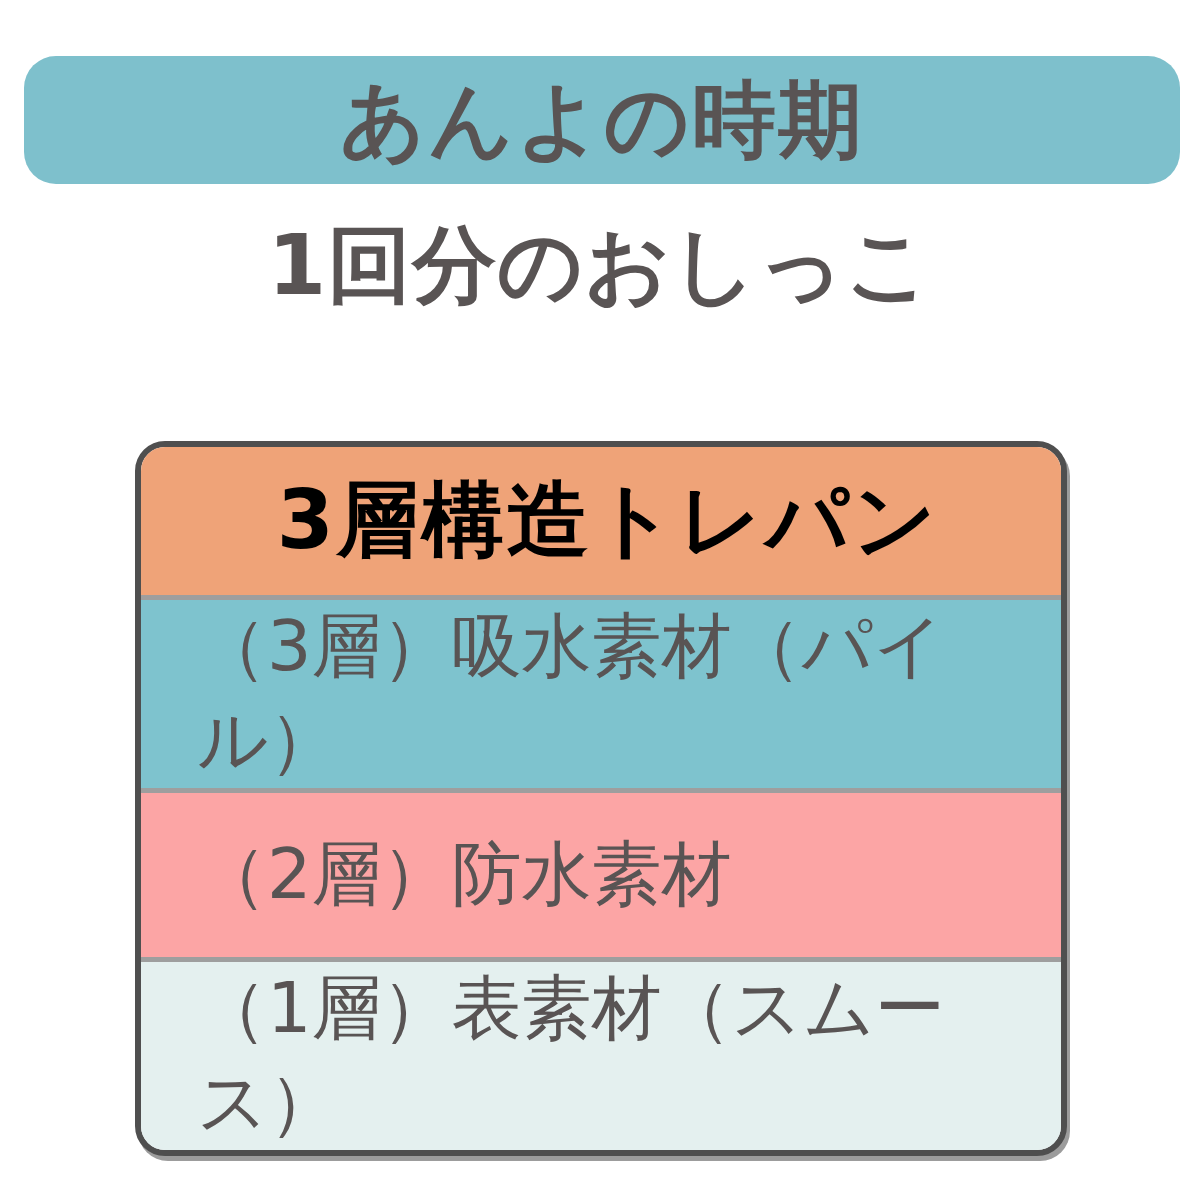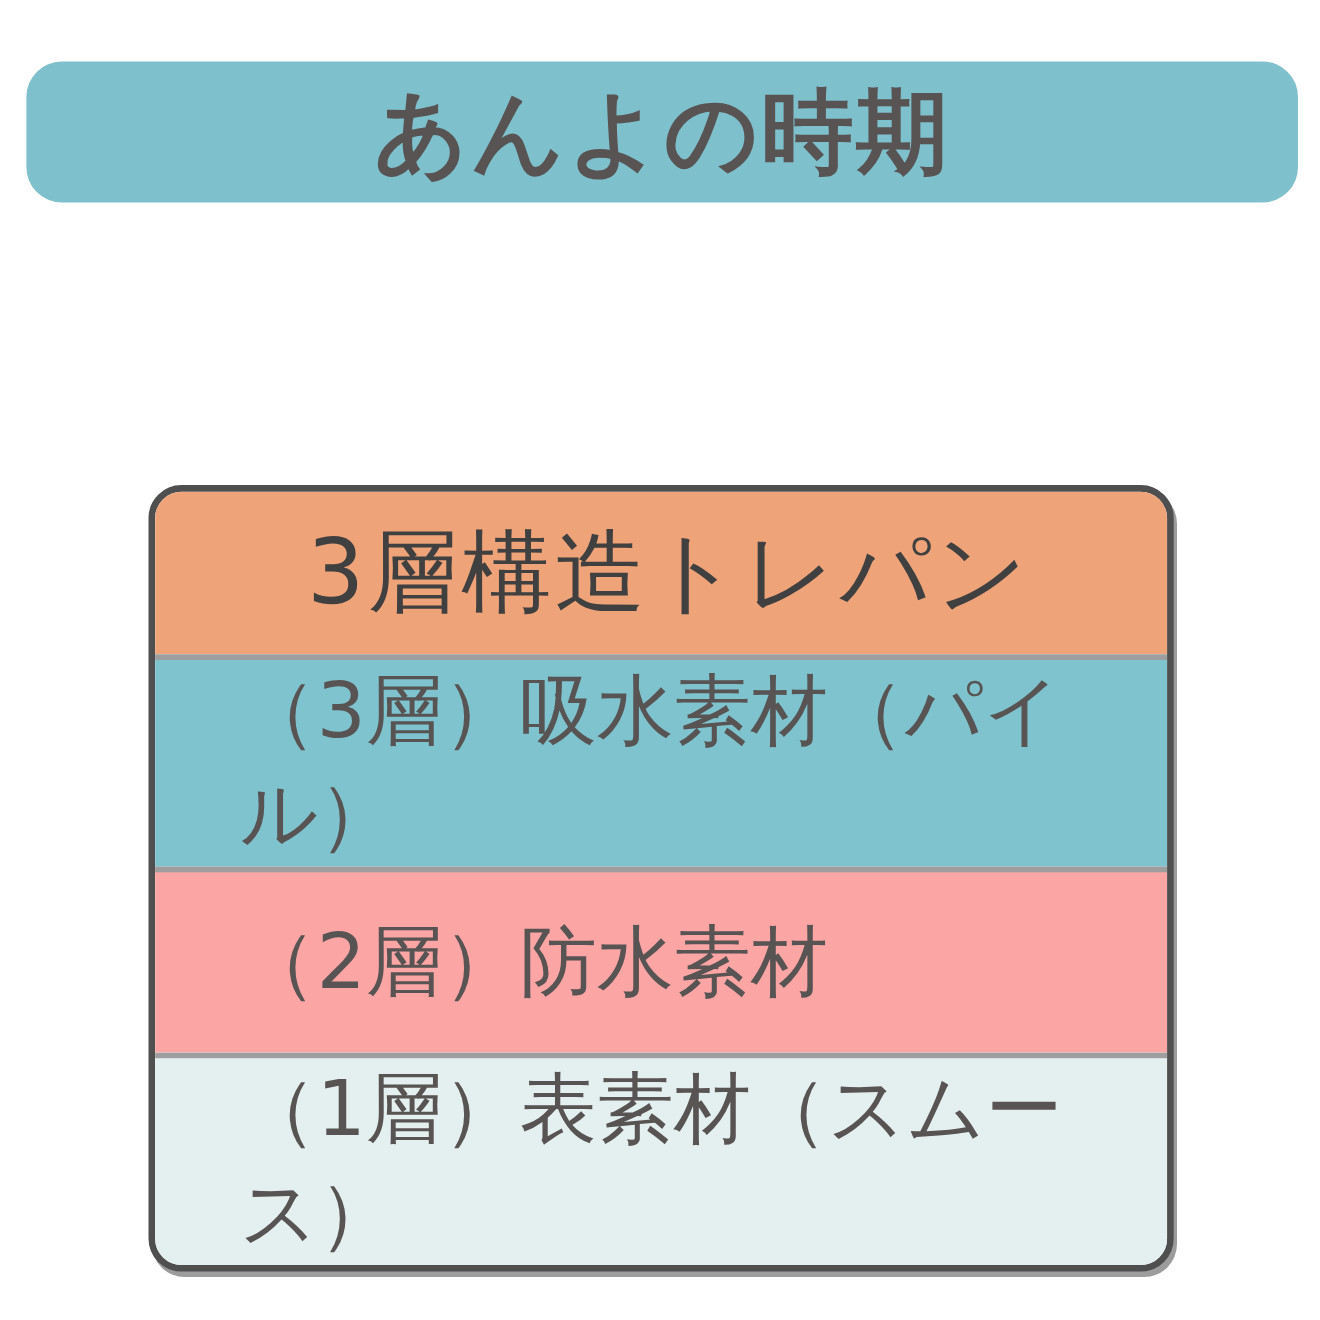--- a/index.html
+++ b/index.html
@@ -62,48 +62,49 @@
     display: flex;
     flex-direction: column;
     box-shadow: 3px 5px 0 rgba(74,74,74,0.55);
     background: #ffffff;
   }
   .card-title {
     flex: 0 0 148px;
     display: flex;
     align-items: center;
     justify-content: center;
-    color: #404040;
+    color: #000000;
     font-size: 82px;
-    font-weight: normal;
+    font-weight: bold;
     letter-spacing: 3px;
     padding-left: 14px;
   }
   .layer-row {
     flex: 1 1 0;
     display: flex;
     align-items: center;
     box-sizing: border-box;
     border-top: 5px solid #9e9e9e;
-    padding-left: 77px;
+    padding-left: 56px;
     font-size: 70px;
     letter-spacing: 0px;
   }
   .gray-text { color: #595454; }
 </style>
 </head>
 <body>
 
 <div class="page">
 
   <div class="banner" style="background-color: rgb(126, 192, 204);">
     <div class="banner-title gray-text">あんよの時期</div>
   </div>
 
   <div class="subtitle gray-text">
+    <div>1回分のおしっこ</div>
   </div>
 
   <div class="card">
     <div class="card-title" style="background-color: rgb(239, 163, 120);">3層構造トレパン</div>
 
     <div class="layer-row gray-text" style="background-color: rgb(126, 195, 206);">
       <span>（3層）吸水素材（パイル）</span>
     </div>
 
     <div class="layer-row gray-text" style="background-color: #fca5a5;">

